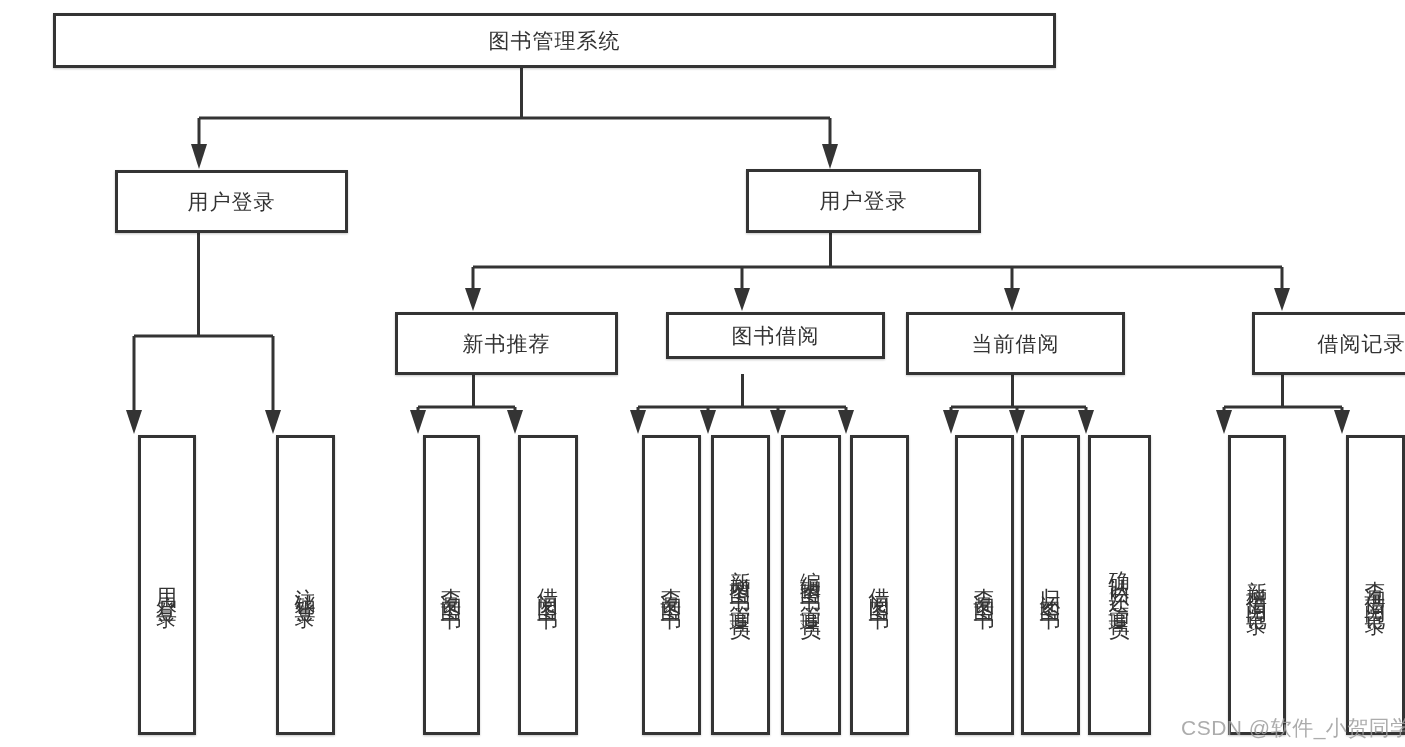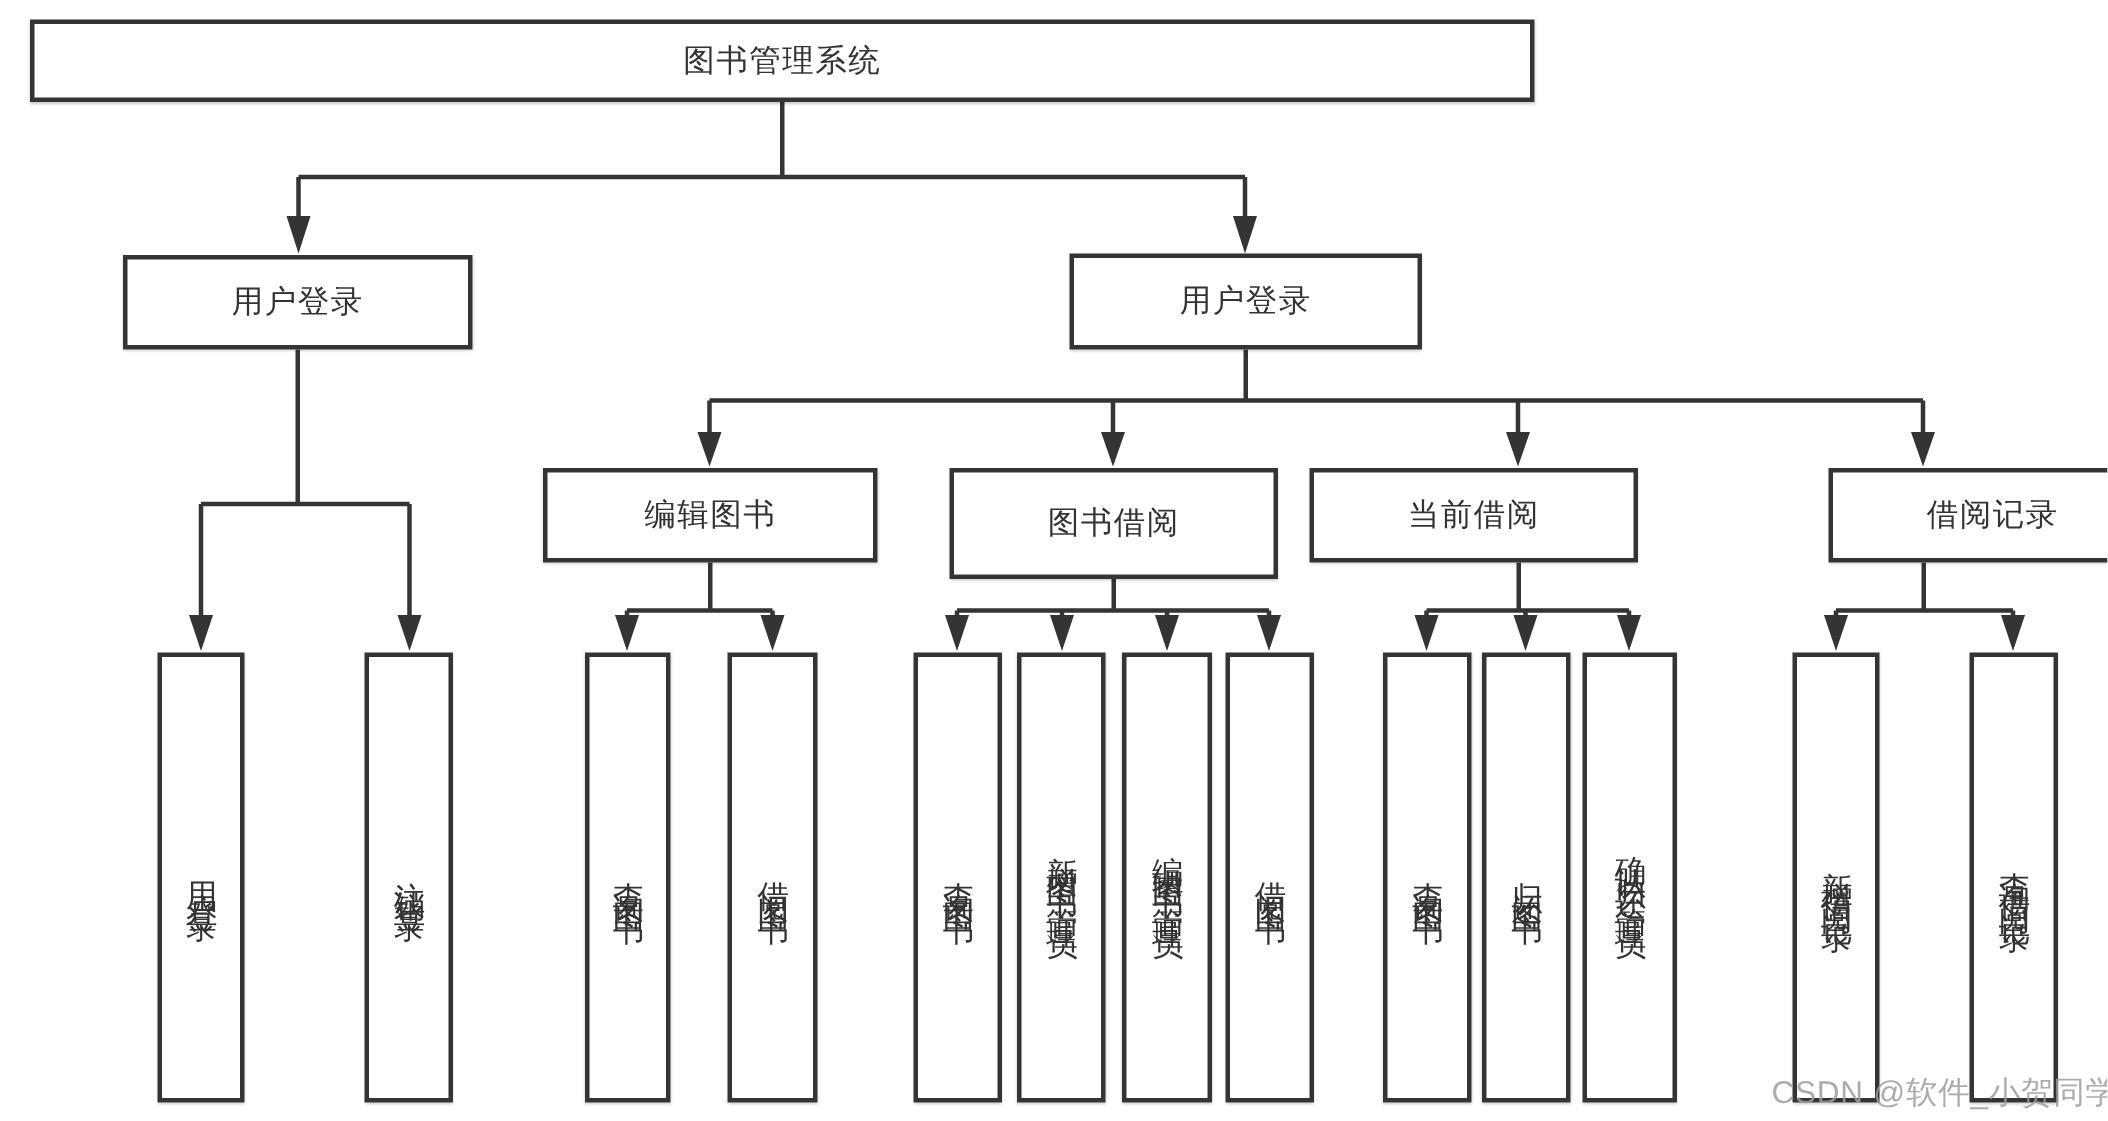--- a/index.html
+++ b/index.html
@@ -26,20 +26,21 @@
     position: absolute;
     box-sizing: border-box;
     background: #ffffff;
     border: 3px solid #343434;
     box-shadow: 0 1px 2px rgba(0,0,0,0.22);
     color: #333333;
     display: flex;
     align-items: center;
     justify-content: center;
     z-index: 1;
+    margin-left: 33px;
   }
   .hnode {
     font-size: 21px;
     letter-spacing: 1px;
     text-align: center;
     line-height: 1.1;
   }
   .vnode {
     top: 435px;
     height: 300px;
@@ -127,22 +128,22 @@
       <polygon points="1216,410 1232,410 1224,434"></polygon>
       <polygon points="1334,410 1350,410 1342,434"></polygon>
     </g>
   </svg>
 
   <div class="node hnode" style="left:20px;top:13px;width:1003px;height:55px">图书管理系统</div>
 
   <div class="node hnode" style="left:82px;top:170px;width:233px;height:63px">用户登录</div>
   <div class="node hnode" style="left:713px;top:169px;width:235px;height:64px">用户登录</div>
 
-  <div class="node hnode" style="left:362px;top:312px;width:223px;height:63px">编辑图书</div>
-  <div class="node hnode" style="left:633px;top:312px;width:219px;height:74px">图书借阅</div>
+  <div class="node hnode" style="left:362px;top:312px;width:223px;height:63px">新书推荐</div>
+  <div class="node hnode" style="left:633px;top:312px;width:219px;height:47px">图书借阅</div>
   <div class="node hnode" style="left:873px;top:312px;width:219px;height:63px">当前借阅</div>
   <div class="node hnode" style="left:1219px;top:312px;width:219px;height:63px">借阅记录</div>
 
   <div class="node vnode" style="left:105px;width:58px">用户登录</div>
   <div class="node vnode" style="left:243px;width:59px">注销登录</div>
 
   <div class="node vnode" style="left:390px;width:57px">查询图书</div>
   <div class="node vnode" style="left:485px;width:60px">借阅图书</div>
 
   <div class="node vnode" style="left:609px;width:59px">查询图书</div>

